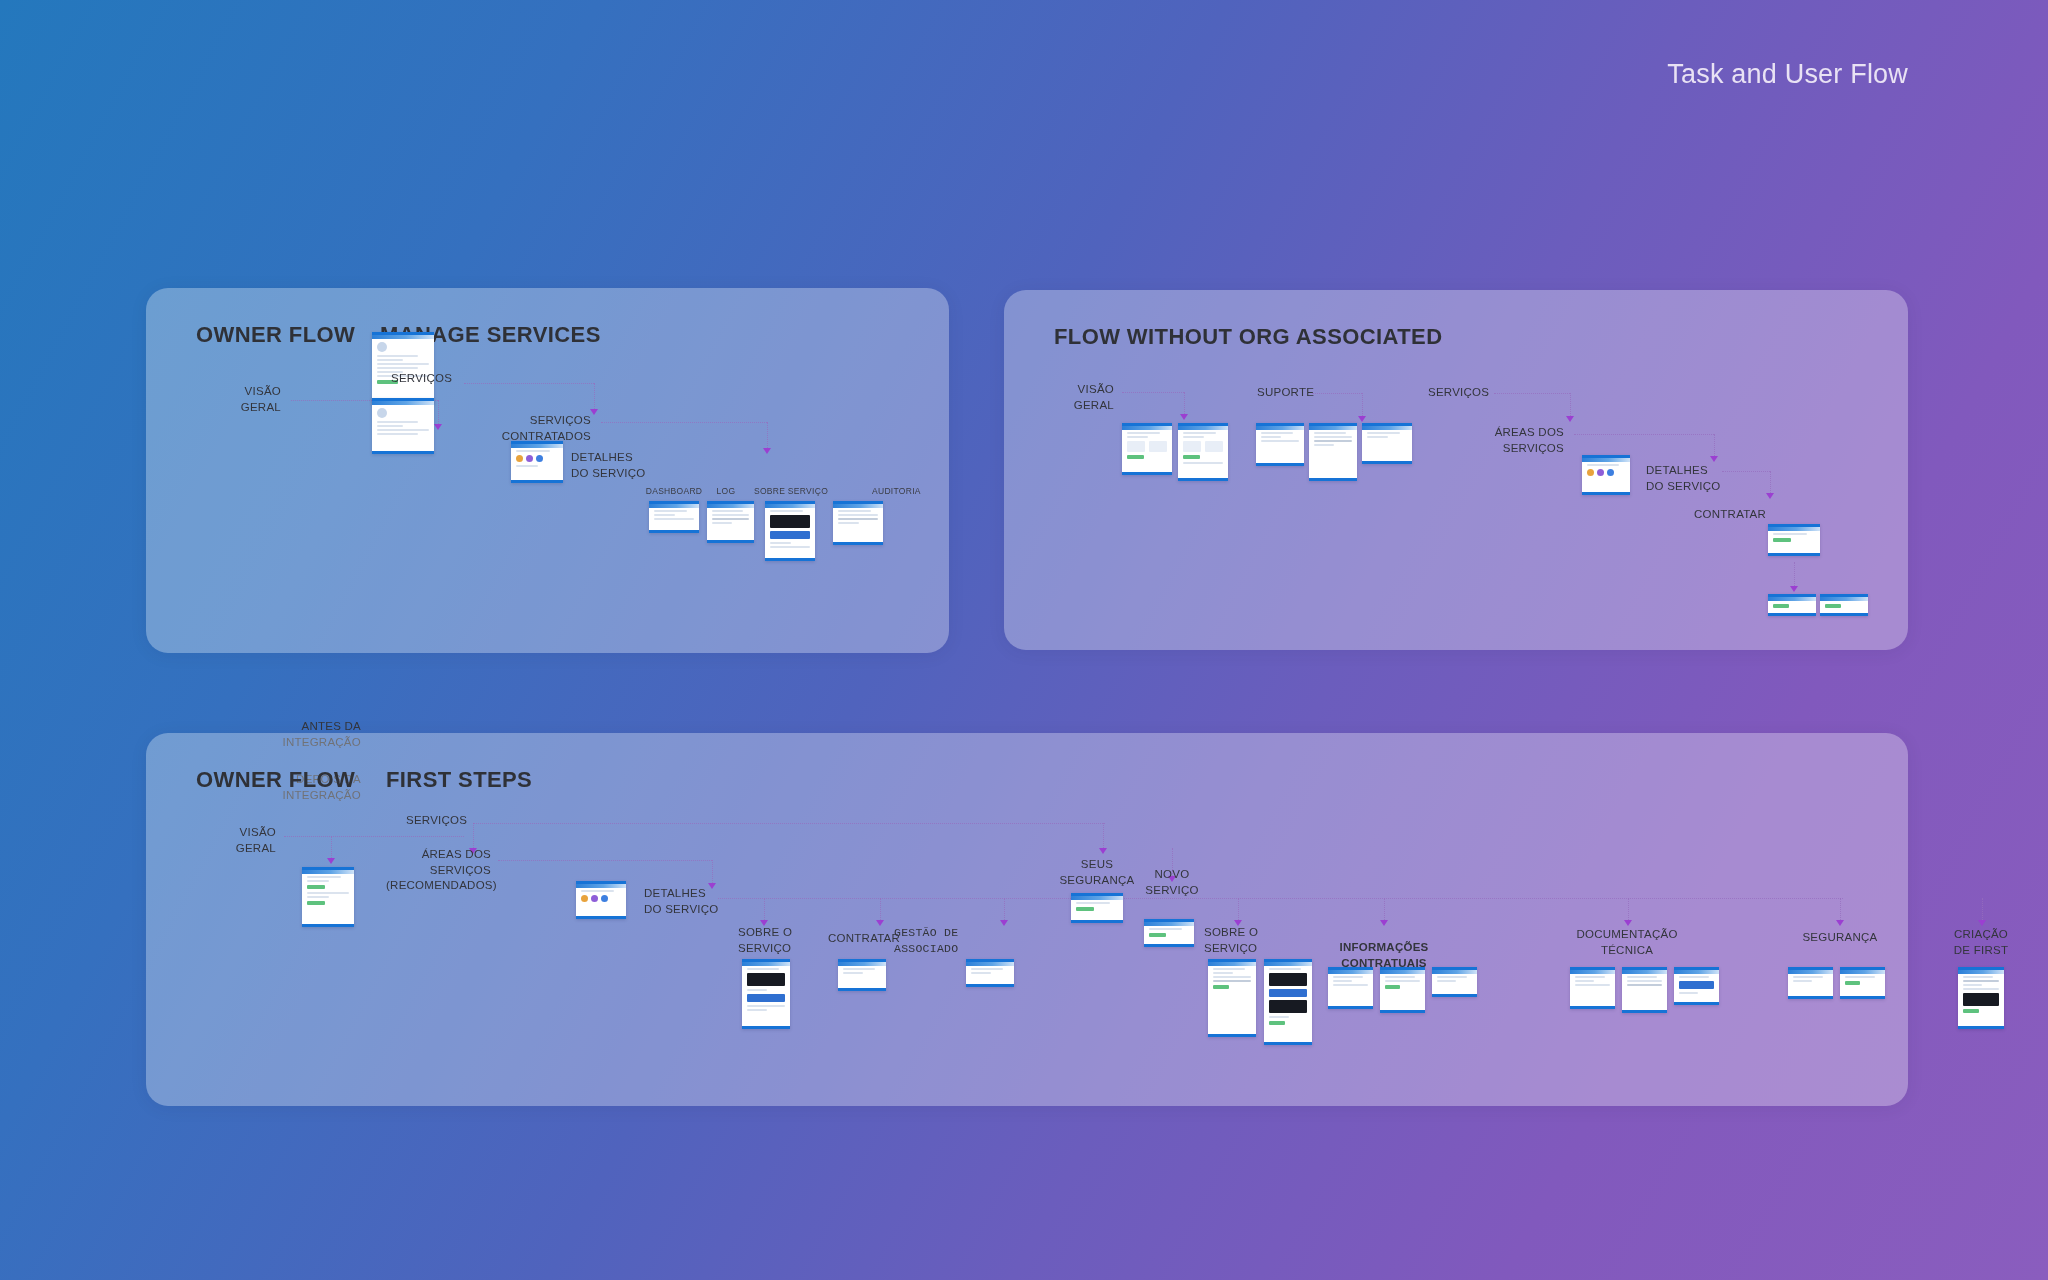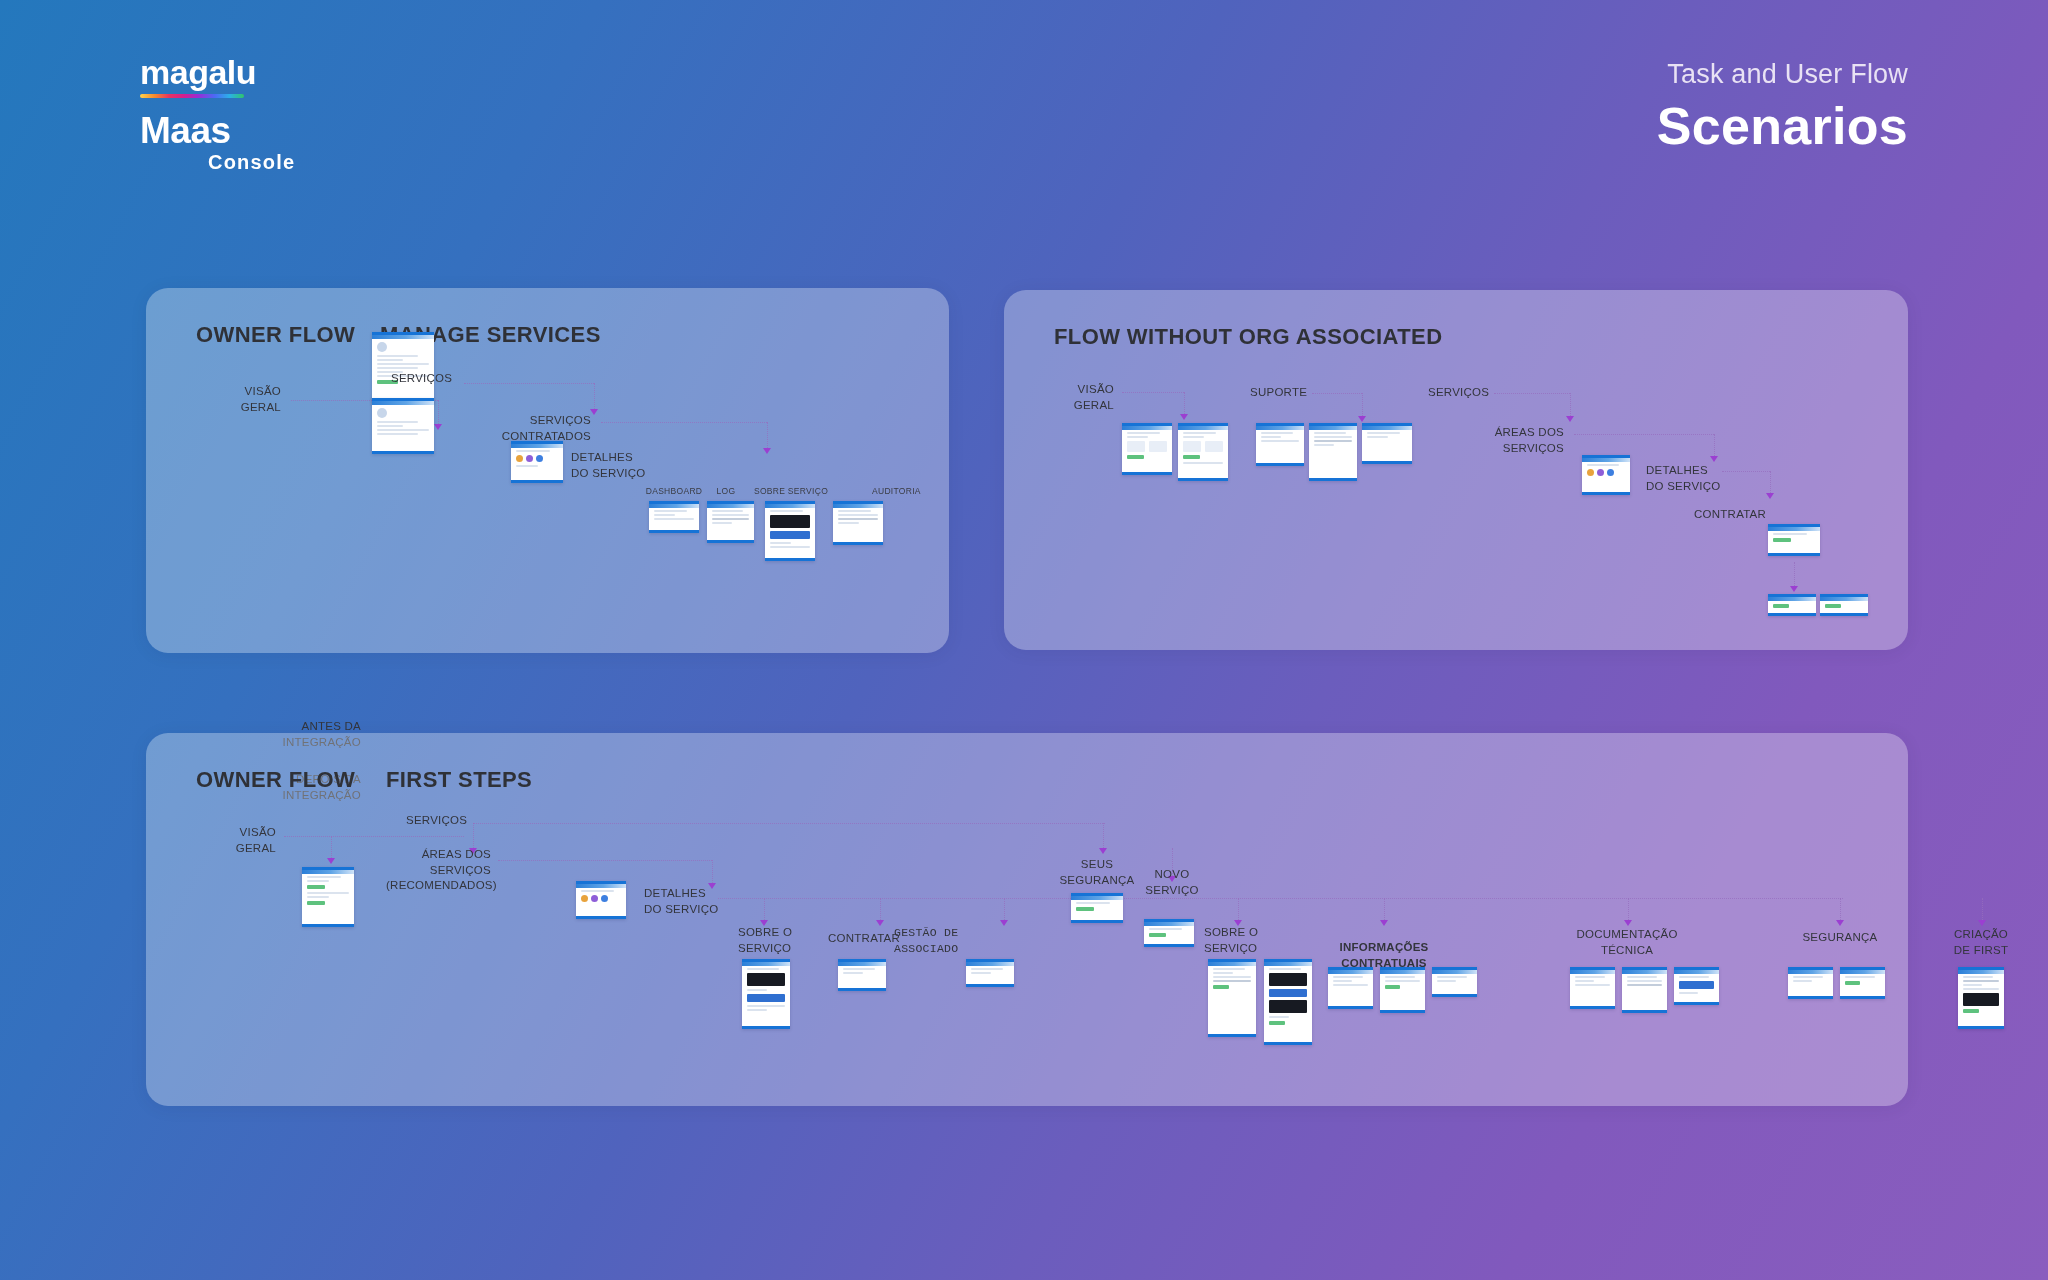--- a/index.html
+++ b/index.html
@@ -121,30 +121,23 @@
   .thumb .tgrid i { display:block; width:7px; height:7px; border-radius:50%; }
   .thumb .tsplit{ display:flex; gap:4px; margin:3px 5px; }
   .thumb .tsplit span { display:block; flex:1; height:11px; background:#e8eef7; border-radius:1px; }
   .thumb .tavatar { width:10px; height:10px; border-radius:50%; background:#c7d6ea; margin:3px 5px; }
 </style>
 </head>
 <body>
 
 <div id="header">
 
-  <div id="logo-block">
-    <div class="logo-magalu">magalu</div>
-    <div class="logo-rainbow"></div>
-    <div class="logo-maas">Maas</div>
-    <div class="logo-console">Console</div>
-  </div>
 
   <div id="title-block">
     <div class="title-eyebrow">Task and User Flow</div>
-    <div class="title-main">Scenarios</div>
   </div>
 
 </div>
 
 <div class="panel" id="panel-owner-manage">
 
   <div class="panel-head h1">OWNER FLOW</div>
   <div class="panel-head h2">MANAGE SERVICES</div>
 
   <div class="lbl r" style="left:10px; top:96px; width:125px;">VISÃO
@@ -266,21 +259,21 @@
       <div class="trow m"></div>
       <div class="trow s"></div>
     <div class="tsplit">
         <span></span>
         <span></span>
       </div>
       <div class="tgreen"></div>
       <div class="trow"></div>
   </div>
 
-  <div class="lbl l" style="left:246px; top:95px; width:80px;">SUPORTE</div>
+  <div class="lbl l" style="left:253px; top:95px; width:80px;">SUPORTE</div>
   <div class="dotline-h" style="left:308px; top:103px; width:50px;"></div>
   <div class="dotline-v" style="left:358px; top:103px; height:23px;"></div>
   <div class="arrow-down" style="left:354px; top:126px;"></div>
 
   <div class="thumb" style="left:252px; top:133px; width:48px; height:43px;">
     <div class="tbar"></div>
       <div class="trow m"></div>
       <div class="trow s"></div>
       <div class="trow"></div>
   </div>

